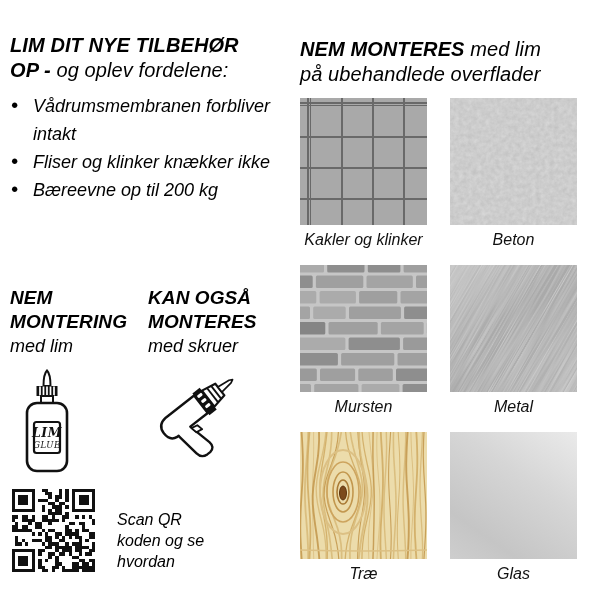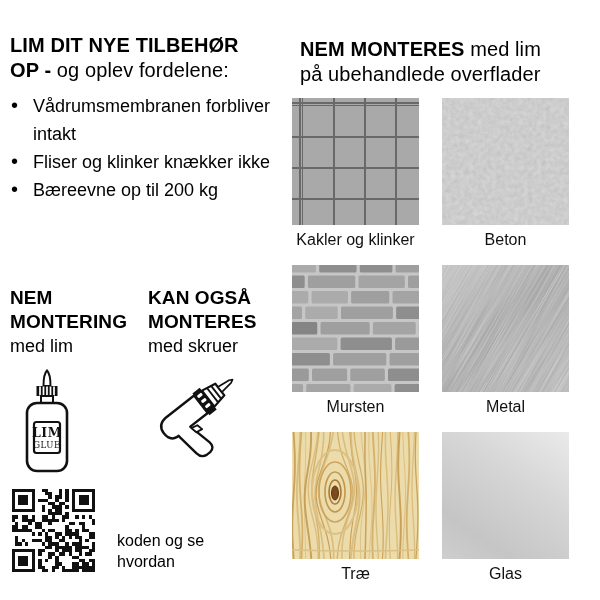--- a/index.html
+++ b/index.html
@@ -1,17 +1,17 @@
 <!DOCTYPE html>
 <html><head>
 <meta charset="utf-8">
 <style>
   html,body{margin:0;padding:0;background:#fff;}
   .page{position:relative;width:600px;height:600px;background:#fff;overflow:hidden;
-        font-family:"Liberation Sans",sans-serif;color:#000;}
+        font-family:"Liberation Sans",sans-serif;color:#000;font-style:italic;}
 
   
   .headline{position:absolute;top:20px;font-size:20px;line-height:25px;font-weight:400;letter-spacing:.1px;}
   .headline .b{font-weight:700;}
   .headline-left{left:10px;width:280px;}
   .headline-right{left:300px;width:285px;}
 
   
   .benefits{position:absolute;left:10px;top:92px;width:272px;margin:0;padding:0;list-style:none;
             font-size:18px;line-height:28px;}
@@ -25,21 +25,21 @@
   .method-sub{font-size:18px;line-height:23px;margin-top:1px;}
   .glue-icon{margin:9px 0 0 8px;display:block;}
   .drill-icon{margin:4px 0 0 0;display:block;overflow:visible;}
 
   
   .qr-row{position:absolute;left:10px;top:487px;display:flex;align-items:flex-end;}
   .qr-svg{width:87px;height:87px;}
   .qr-caption{margin-left:20px;font-size:16px;line-height:21px;padding-bottom:2px;}
 
   
-  .surface-grid{position:absolute;left:292px;top:98px;display:grid;
+  .surface-grid{position:absolute;left:300px;top:98px;display:grid;
                 grid-template-columns:127px 127px;column-gap:23px;row-gap:16px;}
   .surface{margin:0;}
   .swatch{width:127px;height:127px;overflow:hidden;}
   .swatch svg{display:block;}
   .surface figcaption{font-size:16px;line-height:19px;text-align:center;margin-top:5px;color:#111;}
 
   
   .tex-tiles{background-color:#a9a9a9;
     background-image:
       repeating-linear-gradient(to right,#696969 0 1.5px,transparent 1.5px 31px),
@@ -109,20 +109,21 @@
         <path fill-rule="evenodd" d="M0,0h7v7h-7z M1,1v5h5v-5z"></path>
           <rect x="2" y="2" width="3" height="3"></rect>
         <path fill-rule="evenodd" d="M18,0h7v7h-7z M19,1v5h5v-5z"></path>
           <rect x="20" y="2" width="3" height="3"></rect>
         <path fill-rule="evenodd" d="M0,18h7v7h-7z M1,19v5h5v-5z"></path>
           <rect x="2" y="20" width="3" height="3"></rect>
       </g>
     <path d="M9,0h1v1h-1zM10,0h1v1h-1zM14,0h1v1h-1zM16,0h1v1h-1zM10,1h1v1h-1zM11,1h1v1h-1zM14,1h1v1h-1zM16,1h1v1h-1zM11,2h1v1h-1zM13,2h1v1h-1zM14,2h1v1h-1zM16,2h1v1h-1zM8,3h1v1h-1zM9,3h1v1h-1zM10,3h1v1h-1zM13,3h1v1h-1zM16,3h1v1h-1zM11,4h1v1h-1zM12,4h1v1h-1zM14,4h1v1h-1zM15,4h1v1h-1zM9,5h1v1h-1zM12,5h1v1h-1zM13,5h1v1h-1zM14,5h1v1h-1zM16,5h1v1h-1zM9,6h1v1h-1zM11,6h1v1h-1zM13,6h1v1h-1zM14,6h1v1h-1zM11,7h1v1h-1zM12,7h1v1h-1zM13,7h1v1h-1zM14,7h1v1h-1zM16,7h1v1h-1zM0,8h1v1h-1zM1,8h1v1h-1zM3,8h1v1h-1zM4,8h1v1h-1zM6,8h1v1h-1zM9,8h1v1h-1zM10,8h1v1h-1zM12,8h1v1h-1zM15,8h1v1h-1zM16,8h1v1h-1zM19,8h1v1h-1zM21,8h1v1h-1zM23,8h1v1h-1zM0,9h1v1h-1zM3,9h1v1h-1zM4,9h1v1h-1zM5,9h1v1h-1zM6,9h1v1h-1zM9,9h1v1h-1zM10,9h1v1h-1zM11,9h1v1h-1zM12,9h1v1h-1zM13,9h1v1h-1zM15,9h1v1h-1zM24,9h1v1h-1zM1,10h1v1h-1zM5,10h1v1h-1zM7,10h1v1h-1zM8,10h1v1h-1zM11,10h1v1h-1zM17,10h1v1h-1zM18,10h1v1h-1zM20,10h1v1h-1zM21,10h1v1h-1zM24,10h1v1h-1zM0,11h1v1h-1zM1,11h1v1h-1zM3,11h1v1h-1zM4,11h1v1h-1zM7,11h1v1h-1zM8,11h1v1h-1zM16,11h1v1h-1zM21,11h1v1h-1zM0,12h1v1h-1zM1,12h1v1h-1zM2,12h1v1h-1zM3,12h1v1h-1zM4,12h1v1h-1zM5,12h1v1h-1zM9,12h1v1h-1zM11,12h1v1h-1zM12,12h1v1h-1zM16,12h1v1h-1zM17,12h1v1h-1zM19,12h1v1h-1zM21,12h1v1h-1zM22,12h1v1h-1zM6,13h1v1h-1zM8,13h1v1h-1zM10,13h1v1h-1zM13,13h1v1h-1zM14,13h1v1h-1zM16,13h1v1h-1zM17,13h1v1h-1zM18,13h1v1h-1zM19,13h1v1h-1zM23,13h1v1h-1zM24,13h1v1h-1zM1,14h1v1h-1zM10,14h1v1h-1zM11,14h1v1h-1zM13,14h1v1h-1zM15,14h1v1h-1zM17,14h1v1h-1zM19,14h1v1h-1zM20,14h1v1h-1zM23,14h1v1h-1zM24,14h1v1h-1zM1,15h1v1h-1zM3,15h1v1h-1zM6,15h1v1h-1zM7,15h1v1h-1zM8,15h1v1h-1zM10,15h1v1h-1zM11,15h1v1h-1zM14,15h1v1h-1zM15,15h1v1h-1zM20,15h1v1h-1zM22,15h1v1h-1zM1,16h1v1h-1zM2,16h1v1h-1zM4,16h1v1h-1zM9,16h1v1h-1zM11,16h1v1h-1zM12,16h1v1h-1zM13,16h1v1h-1zM16,16h1v1h-1zM18,16h1v1h-1zM19,16h1v1h-1zM20,16h1v1h-1zM24,16h1v1h-1zM10,17h1v1h-1zM11,17h1v1h-1zM13,17h1v1h-1zM14,17h1v1h-1zM15,17h1v1h-1zM16,17h1v1h-1zM17,17h1v1h-1zM19,17h1v1h-1zM20,17h1v1h-1zM21,17h1v1h-1zM22,17h1v1h-1zM24,17h1v1h-1zM8,18h1v1h-1zM9,18h1v1h-1zM13,18h1v1h-1zM15,18h1v1h-1zM16,18h1v1h-1zM17,18h1v1h-1zM19,18h1v1h-1zM20,18h1v1h-1zM23,18h1v1h-1zM24,18h1v1h-1zM8,19h1v1h-1zM11,19h1v1h-1zM12,19h1v1h-1zM14,19h1v1h-1zM15,19h1v1h-1zM17,19h1v1h-1zM20,19h1v1h-1zM22,19h1v1h-1zM23,19h1v1h-1zM11,20h1v1h-1zM13,20h1v1h-1zM18,20h1v1h-1zM19,20h1v1h-1zM8,21h1v1h-1zM10,21h1v1h-1zM13,21h1v1h-1zM20,21h1v1h-1zM21,21h1v1h-1zM23,21h1v1h-1zM24,21h1v1h-1zM8,22h1v1h-1zM13,22h1v1h-1zM14,22h1v1h-1zM18,22h1v1h-1zM19,22h1v1h-1zM21,22h1v1h-1zM22,22h1v1h-1zM24,22h1v1h-1zM8,23h1v1h-1zM9,23h1v1h-1zM12,23h1v1h-1zM13,23h1v1h-1zM15,23h1v1h-1zM18,23h1v1h-1zM19,23h1v1h-1zM20,23h1v1h-1zM21,23h1v1h-1zM22,23h1v1h-1zM23,23h1v1h-1zM24,23h1v1h-1zM9,24h1v1h-1zM10,24h1v1h-1zM12,24h1v1h-1zM15,24h1v1h-1zM16,24h1v1h-1zM17,24h1v1h-1zM18,24h1v1h-1zM19,24h1v1h-1zM21,24h1v1h-1zM22,24h1v1h-1zM23,24h1v1h-1zM24,24h1v1h-1z" fill="#111"></path>
       </svg>
     <div class="qr-caption">
+      <div>Scan QR</div>
       <div>koden og se</div>
       <div>hvordan</div>
     </div>
   </div>
 
   <h2 class="headline headline-right"><span class="b">NEM MONTERES</span>
     <span>med lim</span><br>
     <span>på ubehandlede overflader</span></h2>
 
   <div class="surface-grid">

